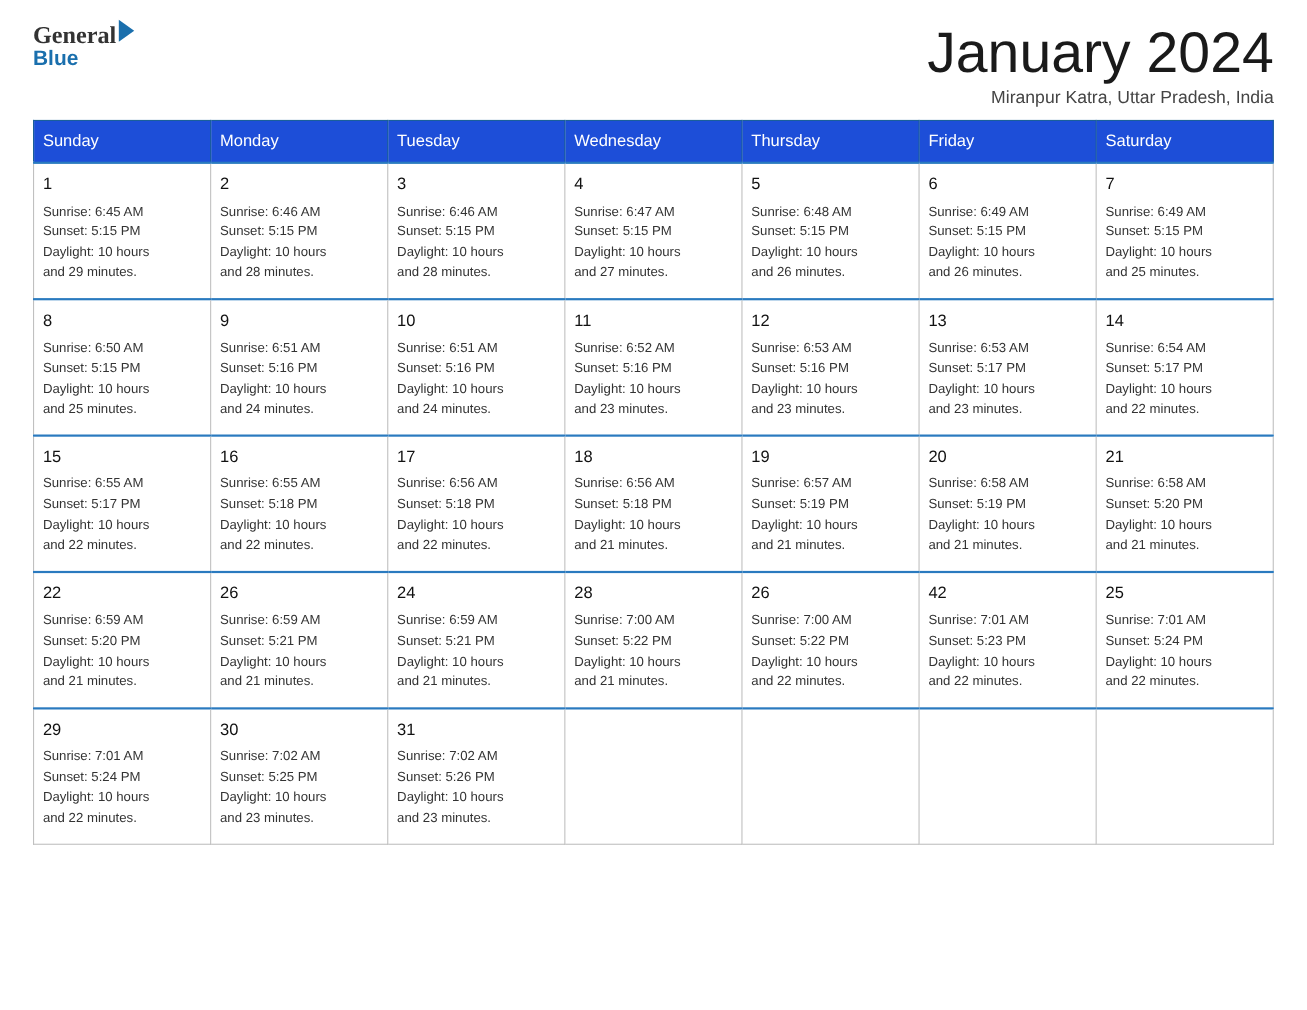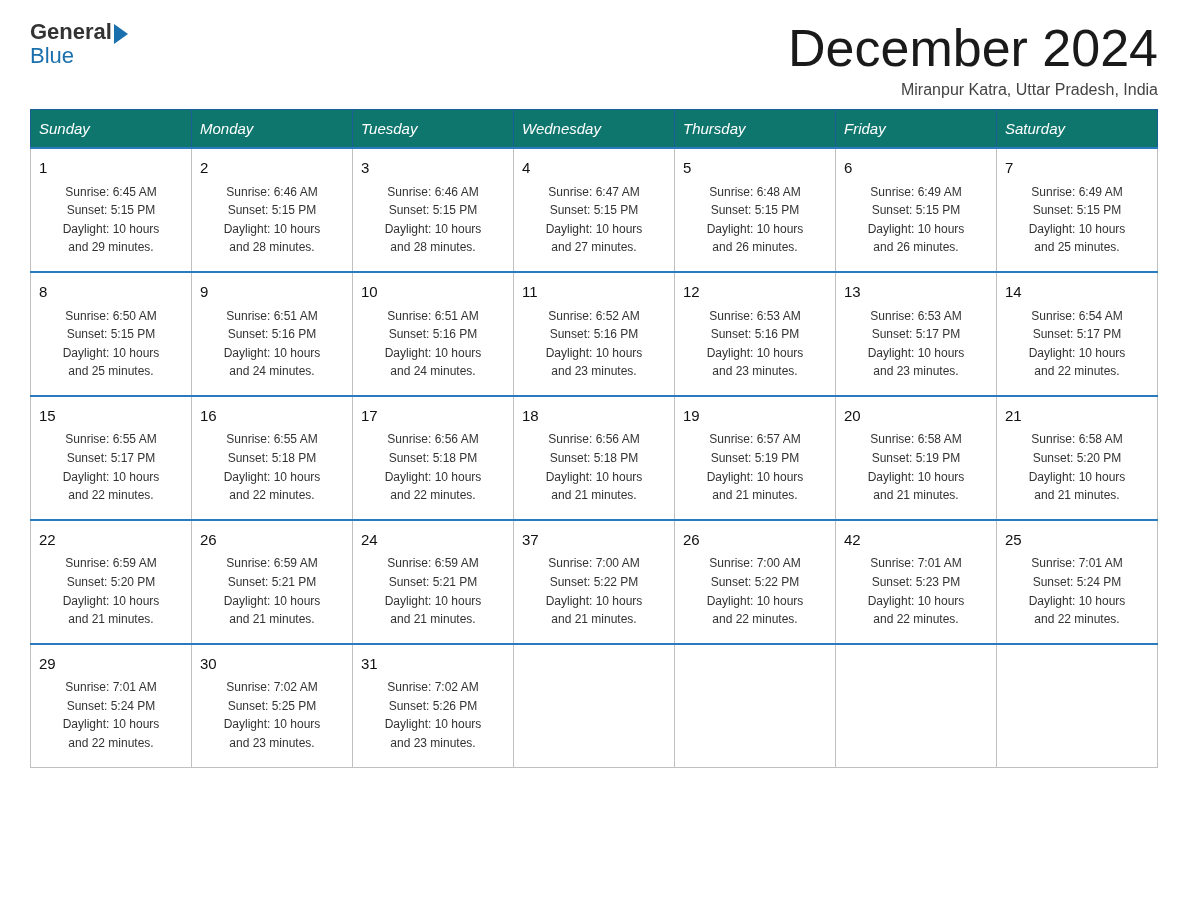--- a/index.html
+++ b/index.html
@@ -20,41 +20,42 @@
       display: flex;
       align-items: center;
       gap: 4px;
     }
     .logo-text-general {
       font-size: 22px;
       font-weight: bold;
       color: #333;
     }
     .logo-text-blue {
-      font-size: 22px;
-      font-weight: normal;
+      font-size: 19px;
+      font-weight: bold;
       color: #1a6fad;
     }
     .logo-arrow {
       width: 0;
       height: 0;
       border-left: 14px solid #1a6fad;
       border-top: 10px solid transparent;
       border-bottom: 10px solid transparent;
       margin-left: 2px;
       margin-top: -2px;
     }
     .logo-block {
       display: flex;
       flex-direction: column;
       line-height: 1.1;
     }
     .logo-row {
       display: flex;
-      align-items: flex-end;
+      align-items: flex-start;
+      font-family: Liberation Serif, serif;
     }
     .title-block {
       text-align: right;
     }
     .page-title {
       font-size: 52px;
       font-weight: 300;
       color: #1a1a1a;
       line-height: 1.1;
     }
@@ -62,28 +63,27 @@
       font-size: 16px;
       color: #444;
       margin-top: 4px;
     }
     .calendar {
       width: 100%;
       border-collapse: collapse;
       margin-top: 8px;
     }
     .calendar th {
-      background-color: #0f766e;
+      background-color: #1d4ed8;
       color: #ffffff;
       padding: 10px 8px;
       font-size: 15px;
       font-weight: normal;
       text-align: left;
       border: 1px solid #1a5f9a;
-      font-style: italic;
     }
     .calendar td {
       vertical-align: top;
       padding: 8px 8px 14px 8px;
       border: 1px solid #c0c0c0;
       border-top: 2px solid #2a7abf;
       width: calc(100% / 7);
       font-size: 12.5px;
       color: #333;
       line-height: 1.5;
@@ -96,42 +96,41 @@
       font-size: 15px;
       font-weight: normal;
       color: #111;
       display: block;
       margin-bottom: 3px;
     }
     .day-info {
       font-size: 12px;
       color: #333;
       line-height: 1.55;
-      text-align: center;
     }
     .empty-cell {
       border-top: 2px solid #2a7abf;
       background: #fff;
     }
   </style>
 </head>
 <body>
 
 <div class="header">
   <div class="logo">
     <div class="logo-block">
       <div class="logo-row">
         <span class="logo-text-general">General</span>
         <div class="logo-arrow"></div>
       </div>
       <span class="logo-text-blue">Blue</span>
     </div>
   </div>
   <div class="title-block">
-    <div class="page-title">December 2024</div>
+    <div class="page-title">January 2024</div>
     <div class="subtitle">Miranpur Katra, Uttar Pradesh, India</div>
   </div>
 </div>
 
 <table class="calendar">
   <thead>
     <tr>
     <th>Sunday</th>
         <th>Monday</th>
         <th>Tuesday</th>
@@ -359,21 +358,21 @@
         <td>
           <span class="day-number">24</span>
           <div class="day-info">
             Sunrise: 6:59 AM<br>
             Sunset: 5:21 PM<br>
             Daylight: 10 hours<br>
             and 21 minutes.
           </div>
         </td>
         <td>
-          <span class="day-number">37</span>
+          <span class="day-number">28</span>
           <div class="day-info">
             Sunrise: 7:00 AM<br>
             Sunset: 5:22 PM<br>
             Daylight: 10 hours<br>
             and 21 minutes.
           </div>
         </td>
         <td>
           <span class="day-number">26</span>
           <div class="day-info">

